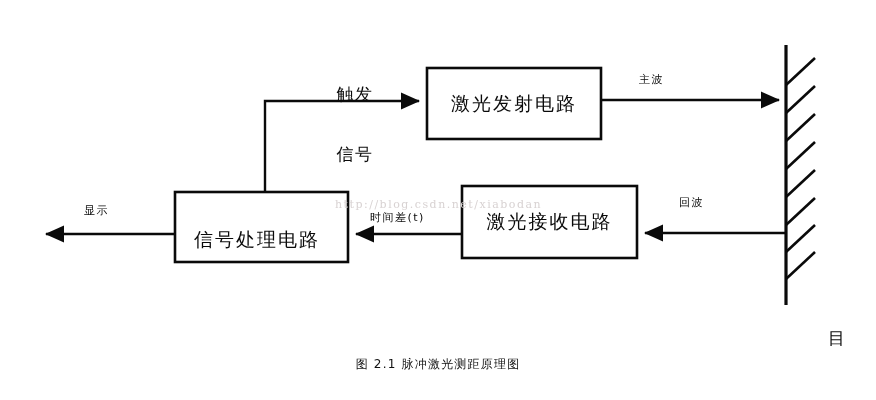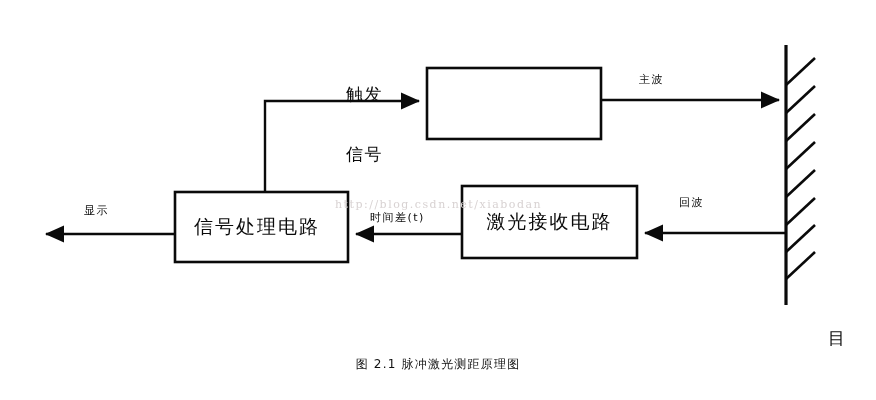--- a/index.html
+++ b/index.html
@@ -43,21 +43,21 @@
     line-height: 1.32;
     pointer-events: none;
   }
   .edge-label {
     font-size: 11px;
     letter-spacing: 1.5px;
   }
   .stack-label {
     font-size: 17px;
     letter-spacing: 1.5px;
-    text-align: right;
+    text-align: center;
   }
   .vert-label {
     font-size: 17px;
     letter-spacing: 1px;
     text-align: center;
     line-height: 1.55;
   }
   .caption {
     position: absolute;
     color: #111111;
@@ -112,23 +112,24 @@
       <line x1="786" y1="197" x2="815" y2="170"></line>
       <line x1="786" y1="225" x2="815" y2="198"></line>
       <line x1="786" y1="252" x2="815" y2="225"></line>
       <line x1="786" y1="279" x2="815" y2="252"></line>
     </g>
   </svg>
 
   <div class="watermark" style="left:335px; top:198px;">http://blog.csdn.net/xiabodan</div>
 
   <div class="box-label" style="left:427px; top:68px; width:174px; height:71px;">
+    <span>激光发射电路</span>
   </div>
 
-  <div class="box-label" style="left:175px; top:192px; width:164px; height:70px;align-items:center;">
+  <div class="box-label" style="left:175px; top:205px; width:164px; height:70px;align-items:center;">
     <span>信号处理电路</span>
   </div>
 
   <div class="box-label" style="left:462px; top:186px; width:175px; height:72px;">
     <span>激光接收电路</span>
   </div>
 
   <div class="lbl stack-label" style="left:327px; top:44px; width:56px;">
     <div>触发</div>
     <div>信号</div>

